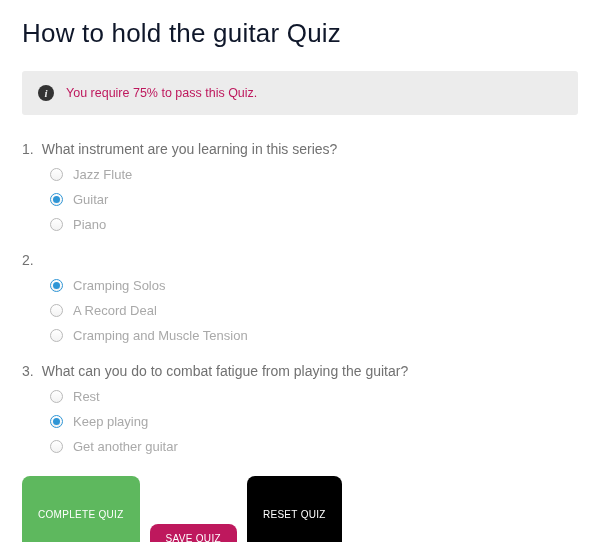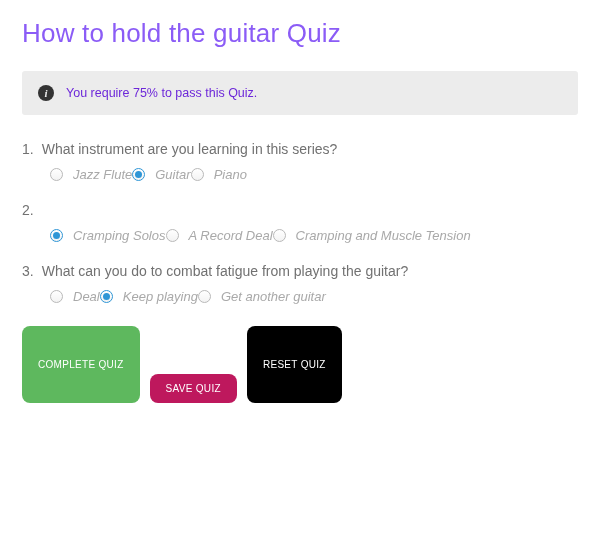--- a/index.html
+++ b/index.html
@@ -6,21 +6,21 @@
     body {
       font-family: "Helvetica Neue", Helvetica, Arial, sans-serif;
       background: #fff;
       color: #333;
       padding: 18px 22px;
       width: 600px;
     }
     .title {
       font-size: 26px;
       font-weight: 300;
-      color: #8b5cf6;
+      color: #0f172a;
       margin-bottom: 22px;
       letter-spacing: 0.2px;
     }
     .notice {
       background: #ececec;
       border-radius: 3px;
       padding: 14px 16px;
       display: flex;
       align-items: center;
       gap: 12px;
@@ -36,37 +36,38 @@
       justify-content: center;
       font-style: italic;
       font-family: Georgia, serif;
       font-size: 11px;
       font-weight: bold;
       line-height: 1;
       flex: 0 0 auto;
     }
     .notice-text {
       font-size: 12.5px;
-      color: #6d28d9;
+      color: #be185d;
     }
     .question {
       margin-bottom: 20px;
     }
     .q-line {
       display: flex;
       gap: 8px;
       font-size: 14px;
       color: #717171;
       margin-bottom: 10px;
     }
     .q-num { color: #717171; }
     .options {
       padding-left: 28px;
       display: flex;
-      font-style: italic;
+      flex-direction: column;
+      gap: 10px;
     }
     .option {
       display: flex;
       align-items: center;
       gap: 10px;
       cursor: pointer;
     }
     .radio {
       width: 13px; height: 13px;
       border: 1px solid #b9b9b9;
@@ -168,21 +169,21 @@
 </div>
 
 <div class="question">
   <div class="q-line">
     <span class="q-num">3.</span>
     <span>What can you do to combat fatigue from playing the guitar?</span>
   </div>
   <div class="options">
     <label class="option">
       <span class="radio"></span>
-      <span class="option-label">Deal</span>
+      <span class="option-label">Rest</span>
     </label>
     <label class="option">
       <span class="radio selected">
           <span class="dot"></span>
         </span>
       <span class="option-label">Keep playing</span>
     </label>
     <label class="option">
       <span class="radio"></span>
       <span class="option-label">Get another guitar</span>

